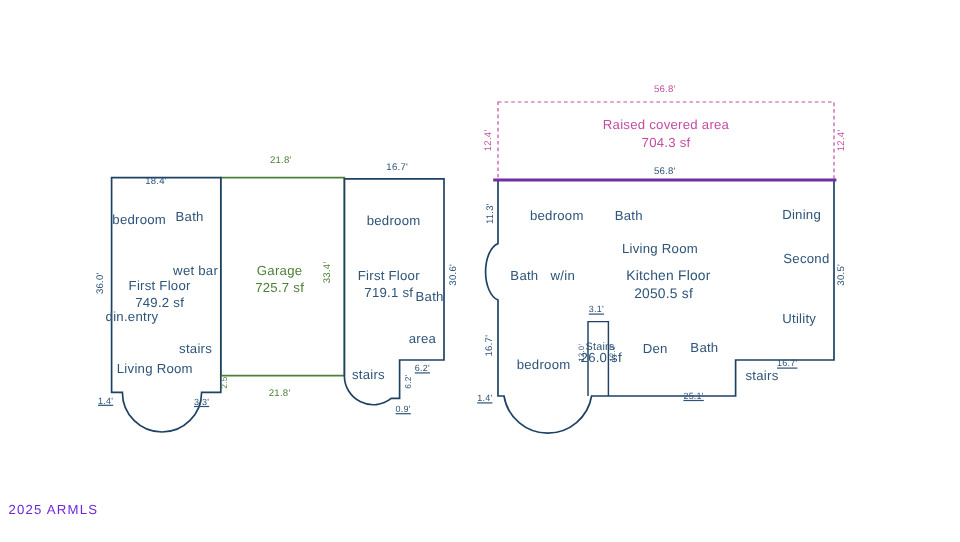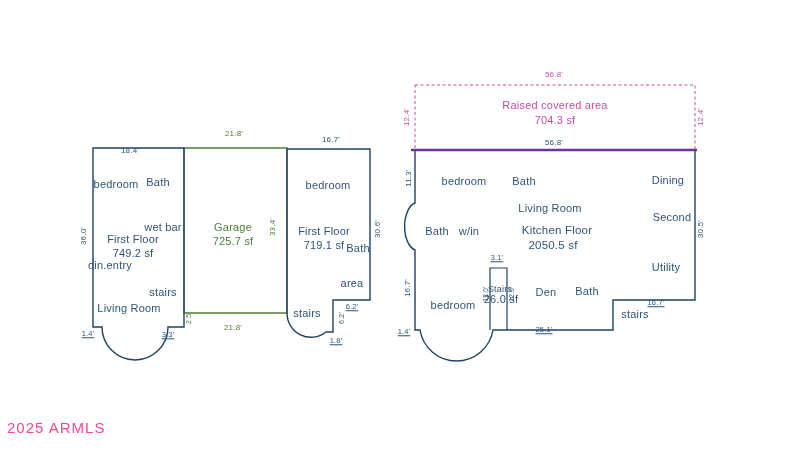--- a/index.html
+++ b/index.html
@@ -19,22 +19,22 @@
   .mag{color:#c44da4;}
   .s65{font-size:6.5px;}
   .s7{font-size:7px;}
   .s75{font-size:7.5px;text-decoration:underline;}
   .s8{font-size:8px;}
   .s85{font-size:11px;}
   .s9{font-size:9px;}
   .s11{font-size:11px;}
   .s115{font-size:11.5px;}
   .wm{
-    position:absolute;left:7px;top:419px;font-size:15px;
-    color:#ec4899;letter-spacing:1px;text-align:center;
+    position:absolute;left:7px;top:419px;font-size:11px;
+    color:#6d28d9;letter-spacing:1px;text-align:center;
   }
 </style>
 </head>
 <body>
 
 <div id="canvas">
 
   <svg id="plan-svg" width="800" height="452" viewBox="0 0 800 452">
 
     <path d="M184,148 L287,148 L287,313 L184,313 Z" fill="none" stroke="#4c8038" stroke-width="1.3"></path>
@@ -75,21 +75,21 @@
   <div class="lbl s8 navy" style="left:331px;top:140px">16.7'</div>
   <div class="lbl s85 navy" style="left:328px;top:185px">bedroom</div>
   <div class="lbl s11 navy" style="left:324px;top:231px">First Floor</div>
   <div class="lbl s11 navy" style="left:324px;top:245px">719.1 sf</div>
   <div class="lbl s85 navy" style="left:358px;top:248px">Bath</div>
   <div class="lbl s85 navy" style="left:352px;top:283px">area</div>
   <div class="lbl s8 navy rot" style="left:378px;top:229px">30.6'</div>
   <div class="lbl s85 navy" style="left:307px;top:313px">stairs</div>
   <div class="lbl s75 navy" style="left:352px;top:307px">6.2'</div>
   <div class="lbl s7 navy rot" style="left:341px;top:318px">6.2'</div>
-  <div class="lbl s75 navy" style="left:336px;top:341px">1.8'</div>
+  <div class="lbl s75 navy" style="left:336px;top:341px">0.9'</div>
 
   <div class="lbl s8 mag" style="left:554px;top:75px">56.8'</div>
   <div class="lbl s11 mag" style="left:555px;top:105px">Raised covered area</div>
   <div class="lbl s11 mag" style="left:555px;top:120px">704.3 sf</div>
   <div class="lbl s8 mag rot" style="left:407px;top:117px">12.4'</div>
   <div class="lbl s8 mag rot" style="left:701px;top:117px">12.4'</div>
   <div class="lbl s8 navy" style="left:554px;top:143px">56.8'</div>
 
   <div class="lbl s8 navy rot" style="left:409px;top:178px">11.3'</div>
   <div class="lbl s85 navy" style="left:464px;top:181px">bedroom</div>
@@ -107,18 +107,18 @@
   <div class="lbl s75 navy" style="left:497px;top:258px">3.1'</div>
   <div class="lbl s9 navy" style="left:500px;top:289px">Stairs</div>
   <div class="lbl s85 navy" style="left:501px;top:299px">26.0 sf</div>
   <div class="lbl s65 navy rot" style="left:486px;top:294px">12.0'</div>
   <div class="lbl s65 navy rot" style="left:512px;top:294px">12.0'</div>
   <div class="lbl s85 navy" style="left:546px;top:292px">Den</div>
   <div class="lbl s85 navy" style="left:587px;top:291px">Bath</div>
   <div class="lbl s85 navy" style="left:453px;top:305px">bedroom</div>
   <div class="lbl s75 navy" style="left:656px;top:303px">16.7'</div>
   <div class="lbl s85 navy" style="left:635px;top:314px">stairs</div>
-  <div class="lbl s75 navy" style="left:544px;top:330px">25.1'</div>
+  <div class="lbl s75 navy" style="left:578px;top:330px">25.1'</div>
   <div class="lbl s75 navy" style="left:404px;top:332px">1.4'</div>
 
   <div class="wm">2025 ARMLS</div>
 
 </div>
 
 </body></html>

